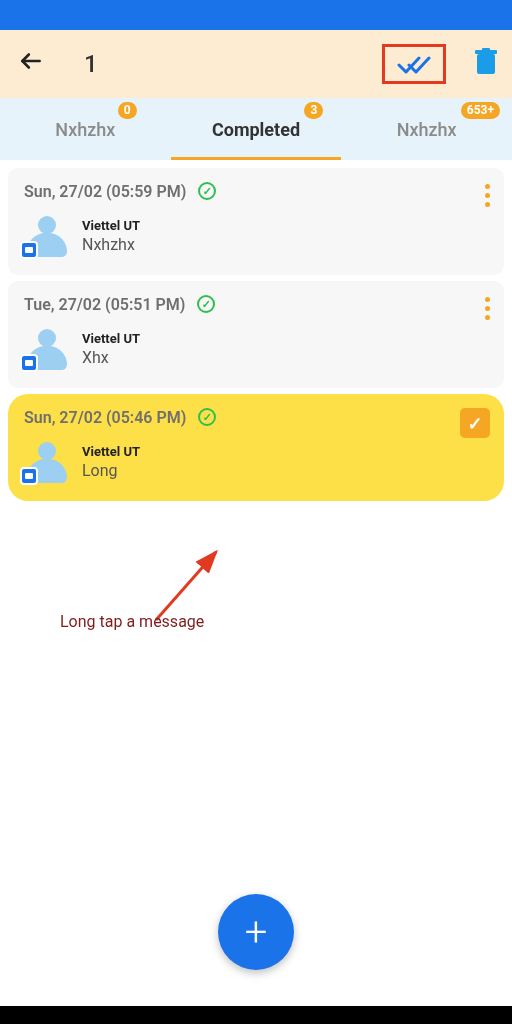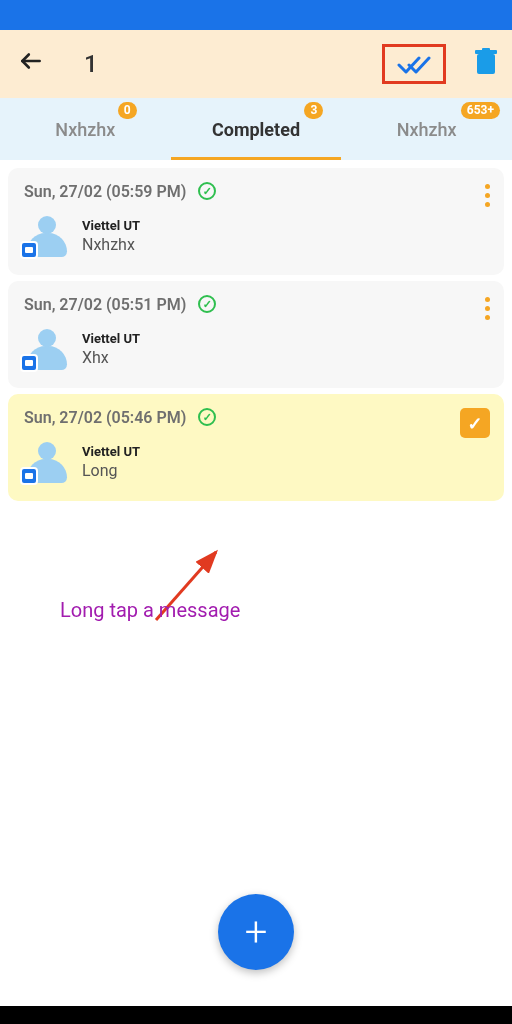--- a/index.html
+++ b/index.html
@@ -76,21 +76,21 @@
   }
 
   .list { padding: 8px; background: #fff; }
   .card {
     background: #f7f7f7;
     border-radius: 10px;
     padding: 14px 16px 16px;
     margin-bottom: 6px;
     position: relative;
   }
-  .card.selected { background: #fef9c3; }
+  .card.selected { background: #fde047; border-radius: 20px; }
   .card-head { display: flex; align-items: flex-start; gap: 12px; margin-bottom: 12px; }
   .ts { color: #6f6f6f; font-weight: 600; font-size: 16px; }
   .ok-circle {
     width: 18px; height: 18px; border: 2px solid #2fbf4f; border-radius: 50%;
     display: inline-flex; align-items: center; justify-content: center;
   }
   .ok-circle::after { content: "✓"; color: #2fbf4f; font-size: 11px; font-weight: bold; }
   .dots {
     position: absolute; right: 14px; top: 16px;
     display: flex; flex-direction: column; gap: 4px;
@@ -121,23 +121,23 @@
   }
   .avatar-badge::after {
     content: ""; width: 8px; height: 6px; background: #fff; border-radius: 1px;
   }
   .meta .name { font-weight: 700; font-size: 13px; color: #222; }
   .meta .msg { font-size: 16px; color: #555; margin-top: 2px; }
 
   .annotation {
     position: absolute;
     left: 60px;
-    top: 598px;
-    color: #a21caf;
-    font-size: 20px;
+    top: 612px;
+    color: #7f1d1d;
+    font-size: 16px;
   }
   .arrow-svg {
     position: absolute;
     left: 146px;
     top: 540px;
     pointer-events: none;
   }
 
   .fab {
     position: absolute;
@@ -223,21 +223,21 @@
       </div>
       <div class="meta">
         <div class="name">Viettel UT</div>
         <div class="msg">Nxhzhx</div>
       </div>
     </div>
   </div>
 
   <div class="card">
     <div class="card-head">
-      <span class="ts">Sun, 27/02 (05:51 PM)</span>
+      <span class="ts">Tue, 27/02 (05:51 PM)</span>
       <span class="ok-circle"></span>
     </div>
     <div class="dots">
         <span></span>
         <span></span>
         <span></span>
       </div>
     <div class="card-body">
       <div class="avatar">
         <div class="avatar-body"></div>

